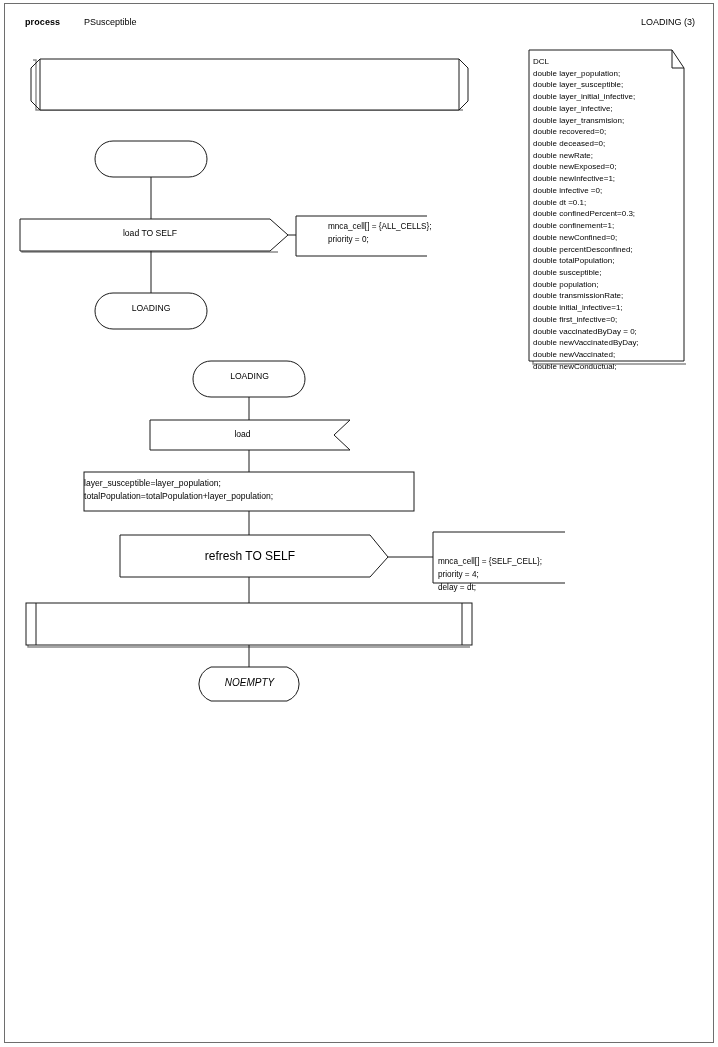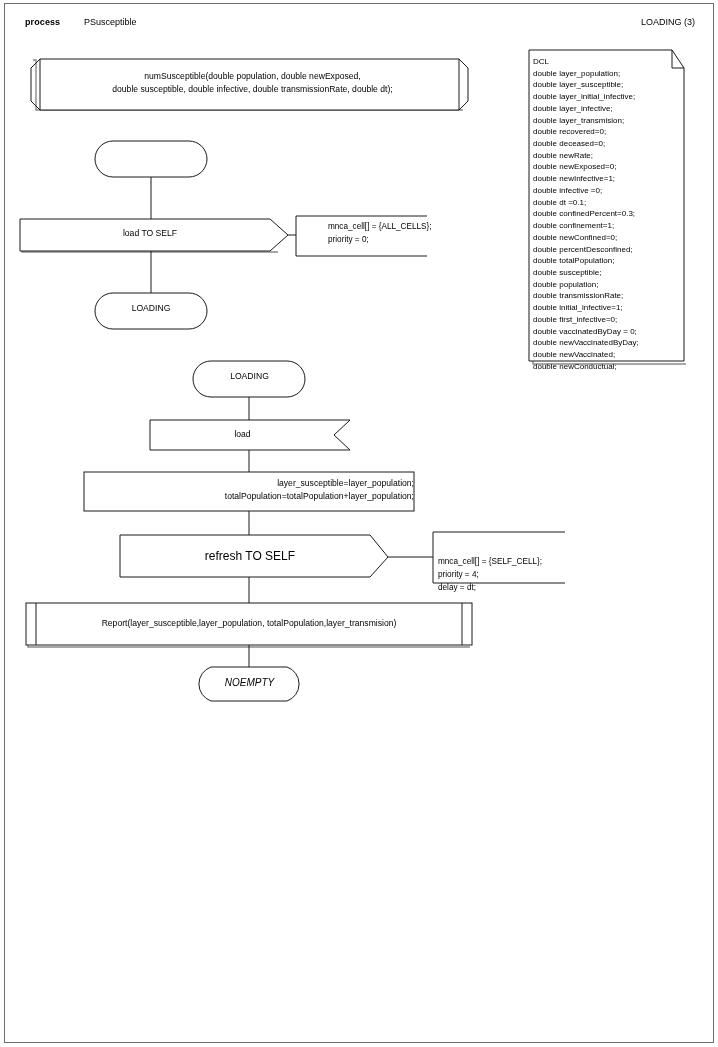--- a/index.html
+++ b/index.html
@@ -95,21 +95,21 @@
     font-size: 8.6px;
     line-height: 13px;
   }
   .state-text-1 { left: 95px; top: 303px; width: 112px; text-align: center; font-size: 8.6px; }
   .state-text-2 { left: 193px; top: 371px; width: 113px; text-align: center; font-size: 8.6px; }
   .state-text-3 { left: 193px; top: 677px; width: 113px; text-align: center; font-size: 10px; font-style: italic; }
 
   .out1-text { left: 20px; top: 228px; width: 260px; text-align: center; font-size: 8.6px; }
   .in1-text  { left: 150px; top: 429px; width: 185px; text-align: center; font-size: 8.6px; }
   .out2-text { left: 120px; top: 551px; width: 260px; text-align: center; font-size: 12px; }
-  .task-text { left: 84px; top: 477px; width: 330px; text-align: right; font-size: 8.6px; line-height: 13px; }
+  .task-text { left: 84px; top: 477px; width: 330px; text-align: left; font-size: 8.6px; line-height: 13px; }
   .call-text { left: 36px; top: 618px; width: 426px; text-align: center; font-size: 8.6px; }
 
   .cmt1-text { left: 300px; top: 220px; width: 130px; font-size: 8.2px; line-height: 13px; margin-left: 28px; }
   .cmt2-text { left: 438px; top: 536px; width: 130px; font-size: 8.2px; line-height: 13px; margin-top: 19px; }
 
   .dcl-text {
     left: 533px;
     top: 56px;
     width: 150px;
     font-size: 8px;
@@ -202,34 +202,31 @@
     </g>
 
     <g>
       <polyline class="shadow" points="531,52 533,52 533,364 686,364"></polyline>
       <path class="filled" d="M529,50 L672,50 L684,68 L684,361 L529,361 Z"></path>
       <polyline points="672,50 672,68 684,68"></polyline>
     </g>
 
   </svg>
 
-  <div class="txt proc-text">numSusceptible(double population, double newExposed,
-double susceptible, double infective, double transmissionRate, double dt);</div>
 
   <div class="txt state-text-1">LOADING</div>
   <div class="txt state-text-2">LOADING</div>
   <div class="txt state-text-3">NOEMPTY</div>
 
   <div class="txt out1-text">load TO SELF</div>
   <div class="txt in1-text">load</div>
   <div class="txt out2-text">refresh TO SELF</div>
 
   <div class="txt task-text">layer_susceptible=layer_population;
 totalPopulation=totalPopulation+layer_population;</div>
-  <div class="txt call-text">Report(layer_susceptible,layer_population, totalPopulation,layer_transmision)</div>
 
   <div class="txt cmt1-text">mnca_cell[] = {ALL_CELLS};
 priority = 0;</div>
   <div class="txt cmt2-text">mnca_cell[] = {SELF_CELL};
 priority = 4;
 delay = dt;</div>
 
   <div class="txt dcl-text">DCL
 double layer_population;
 double layer_susceptible;

